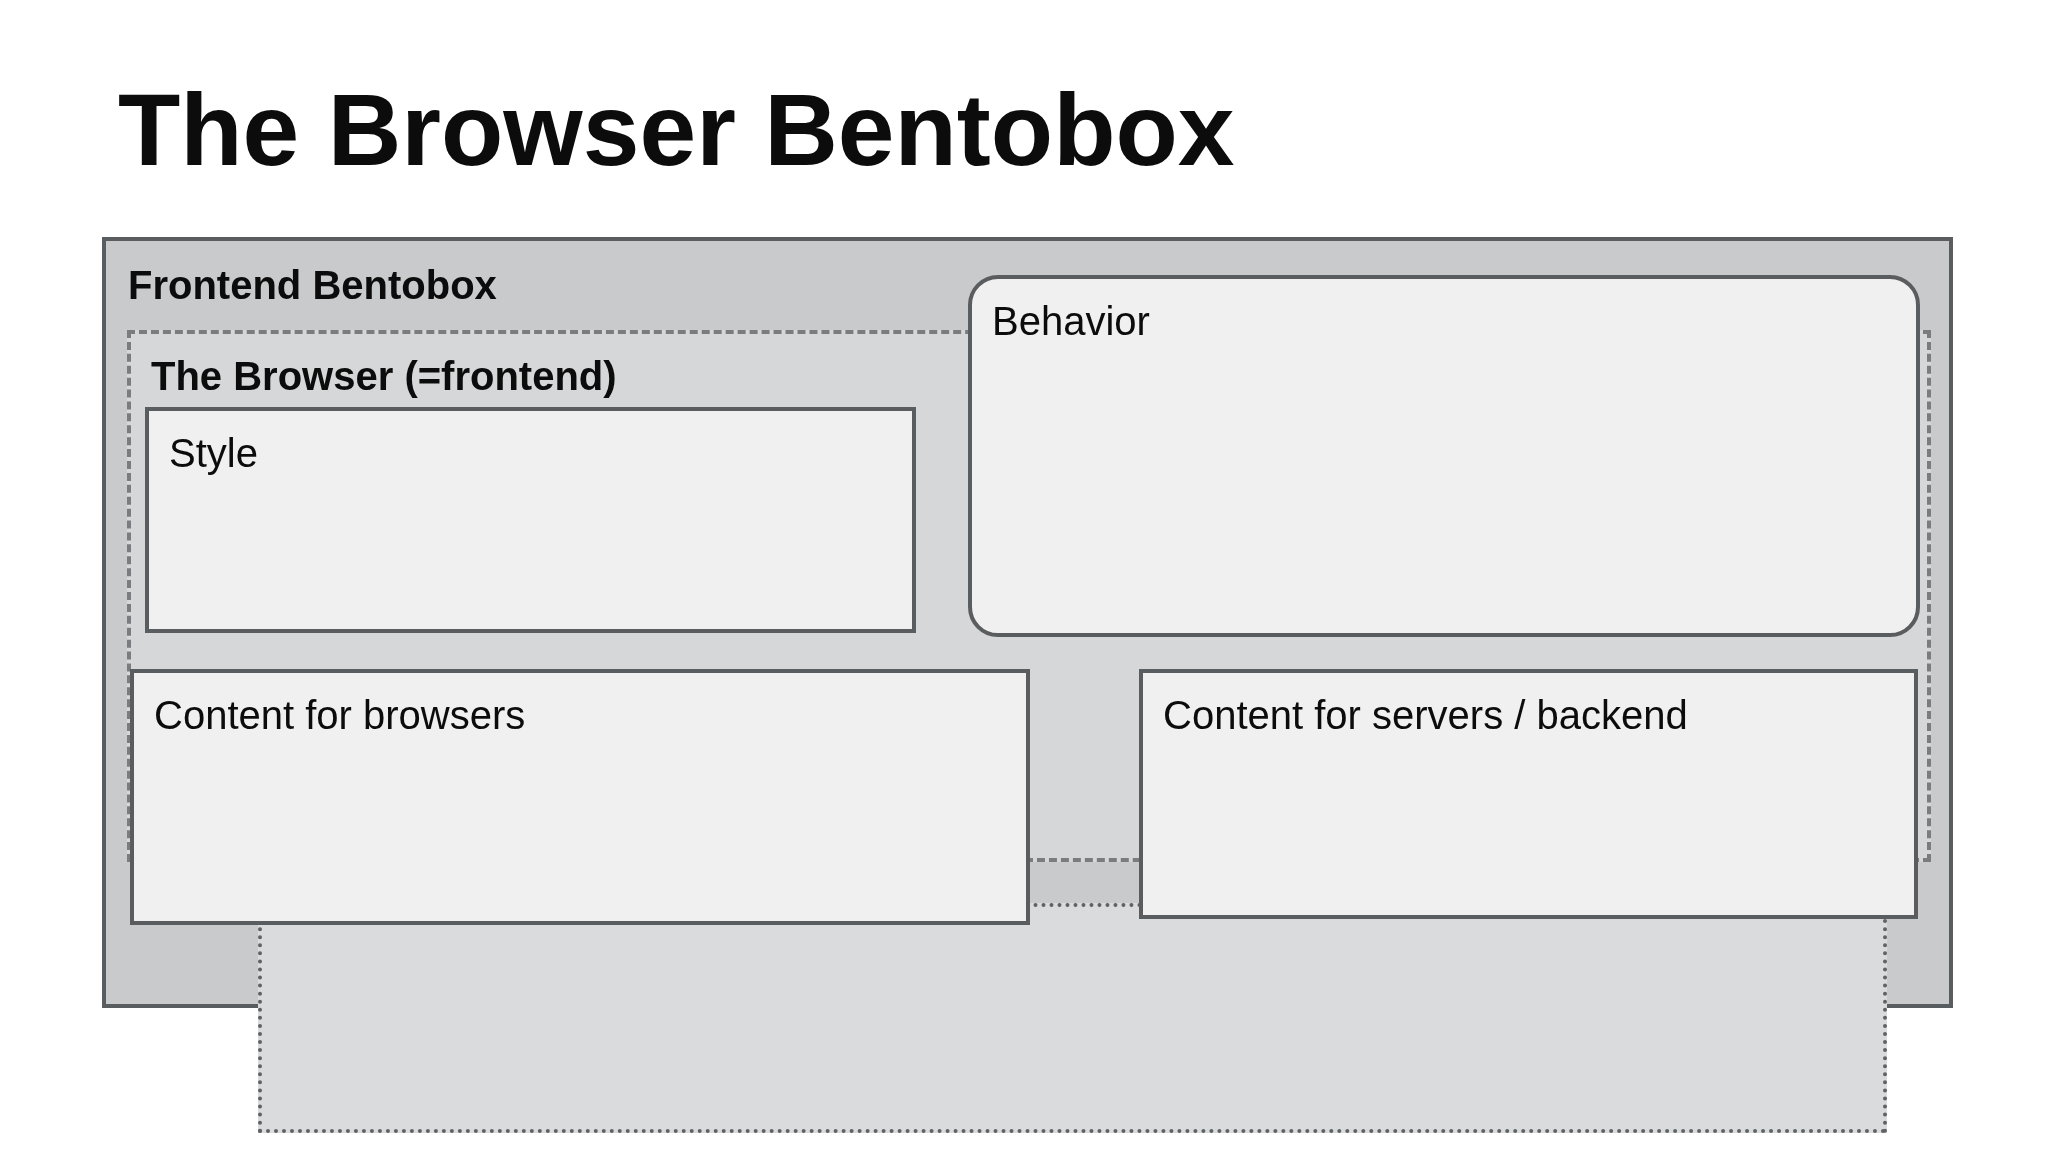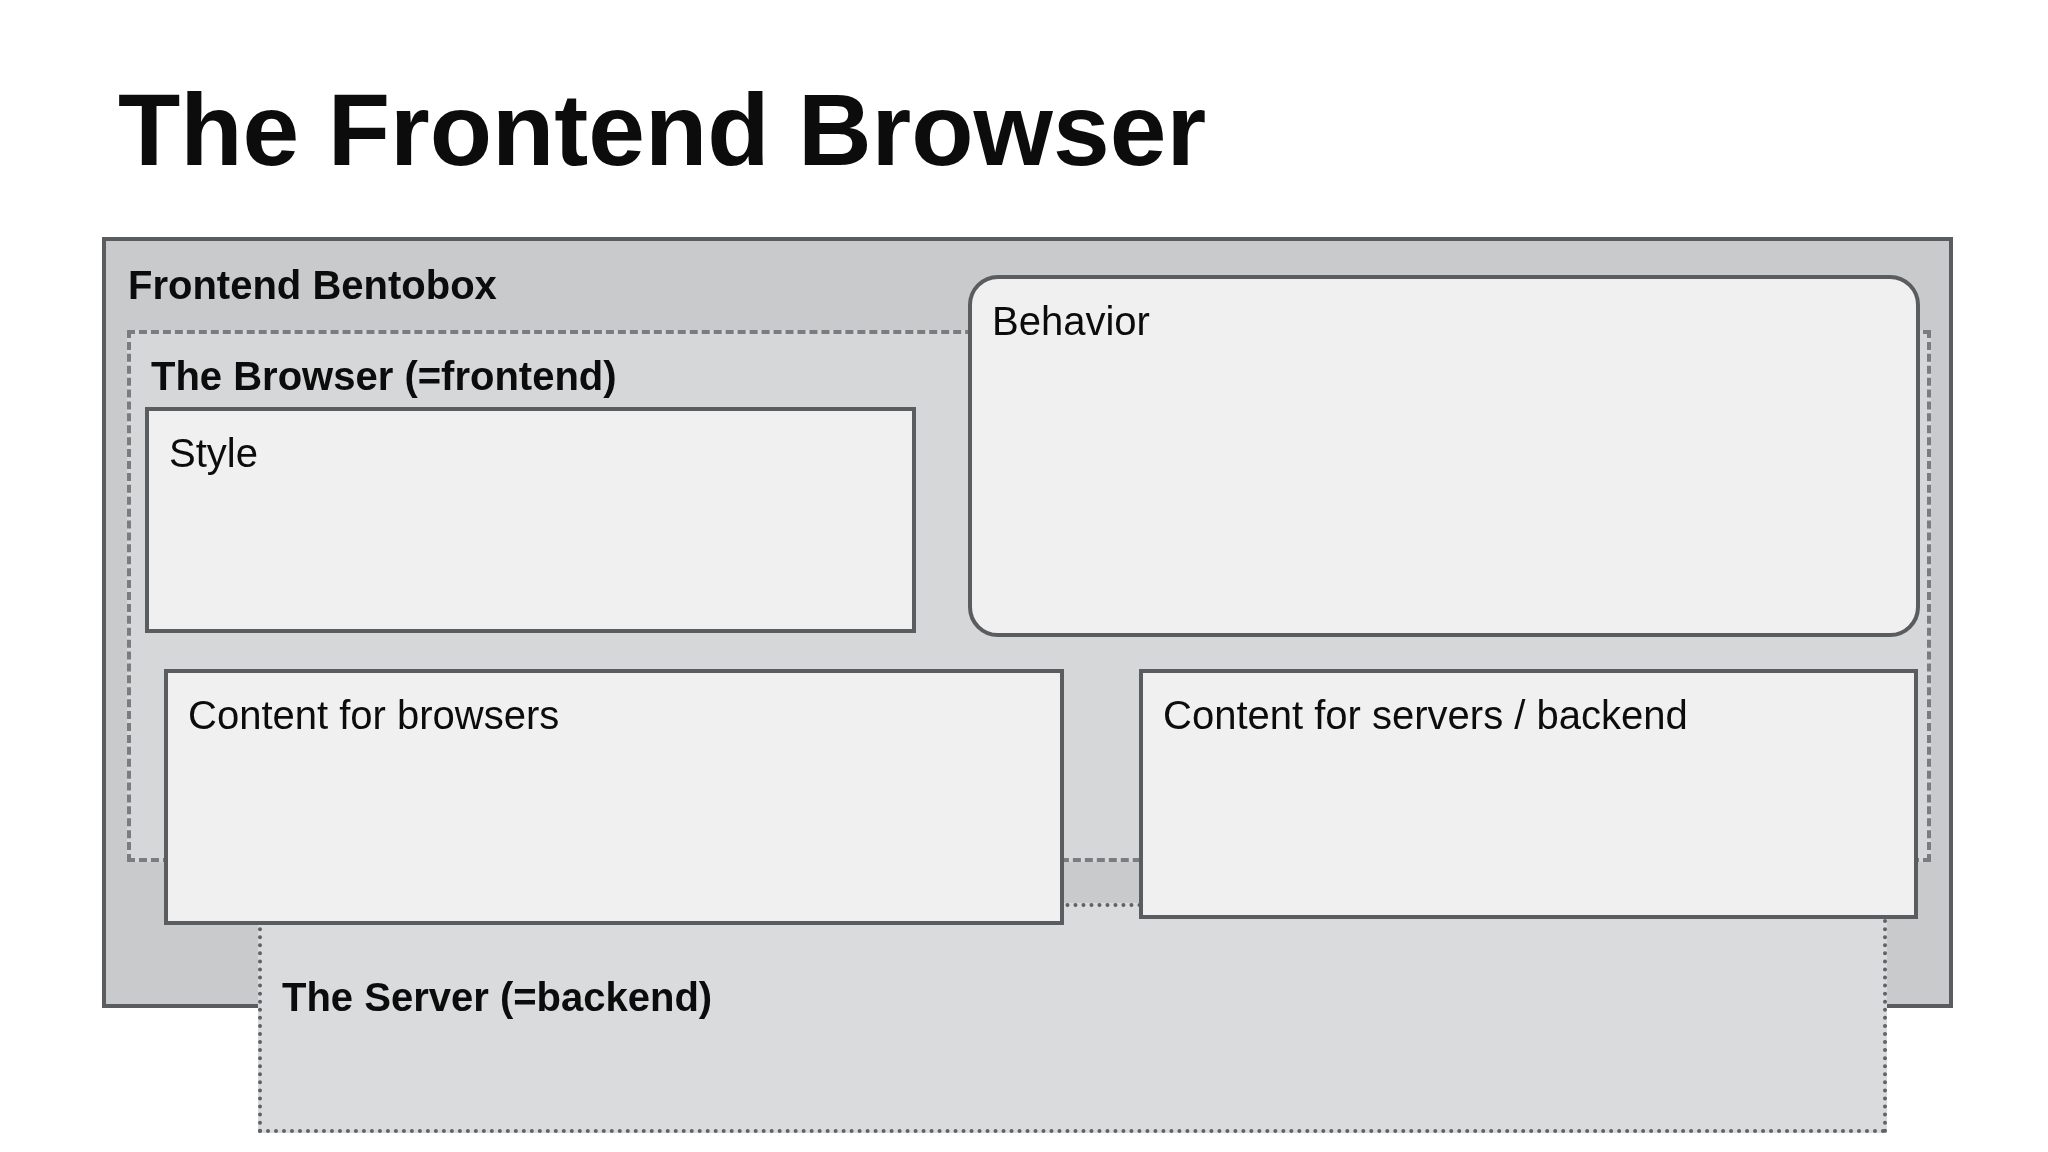--- a/index.html
+++ b/index.html
@@ -52,50 +52,49 @@
     border:4px dotted var(--dotted-border);
     padding:66px 0 0 20px;
   }
   .leaf-box{
     background:var(--box-fill);
     border:4px solid var(--solid-border);
     padding:18px 0 0 20px;
   }
   .style-box{left:145px;top:407px;width:771px;height:226px;}
   .behavior-box{left:968px;top:275px;width:952px;height:362px;border-radius:30px;}
-  .content-browsers-box{left:164px;top:669px;width:900px;height:256px;}
+  .content-browsers-box{left:130px;top:669px;width:900px;height:256px;}
   .content-servers-box{left:1139px;top:669px;width:779px;height:250px;}
   .label{
     display:block;
     font-size:40px;
     line-height:1.2;
     color:var(--text);
     white-space:nowrap;
   }
   .label.bold{font-weight:bold;}
 </style>
 </head>
 <body>
 
 <div class="page">
 
-  <h1 class="title">The Frontend Browser</h1>
+  <h1 class="title">The Browser Bentobox</h1>
 
   <div>
 
     <div class="box outer-box">
       <span class="label bold">Frontend Bentobox</span>
     </div>
 
     <div class="box browser-box">
       <span class="label bold">The Browser (=frontend)</span>
     </div>
 
     <div class="box server-box">
-      <span class="label bold">The Server (=backend)</span>
     </div>
 
     <div class="box leaf-box behavior-box">
       <span class="label">Behavior</span>
     </div>
 
     <div class="box leaf-box style-box">
       <span class="label">Style</span>
     </div>
 

